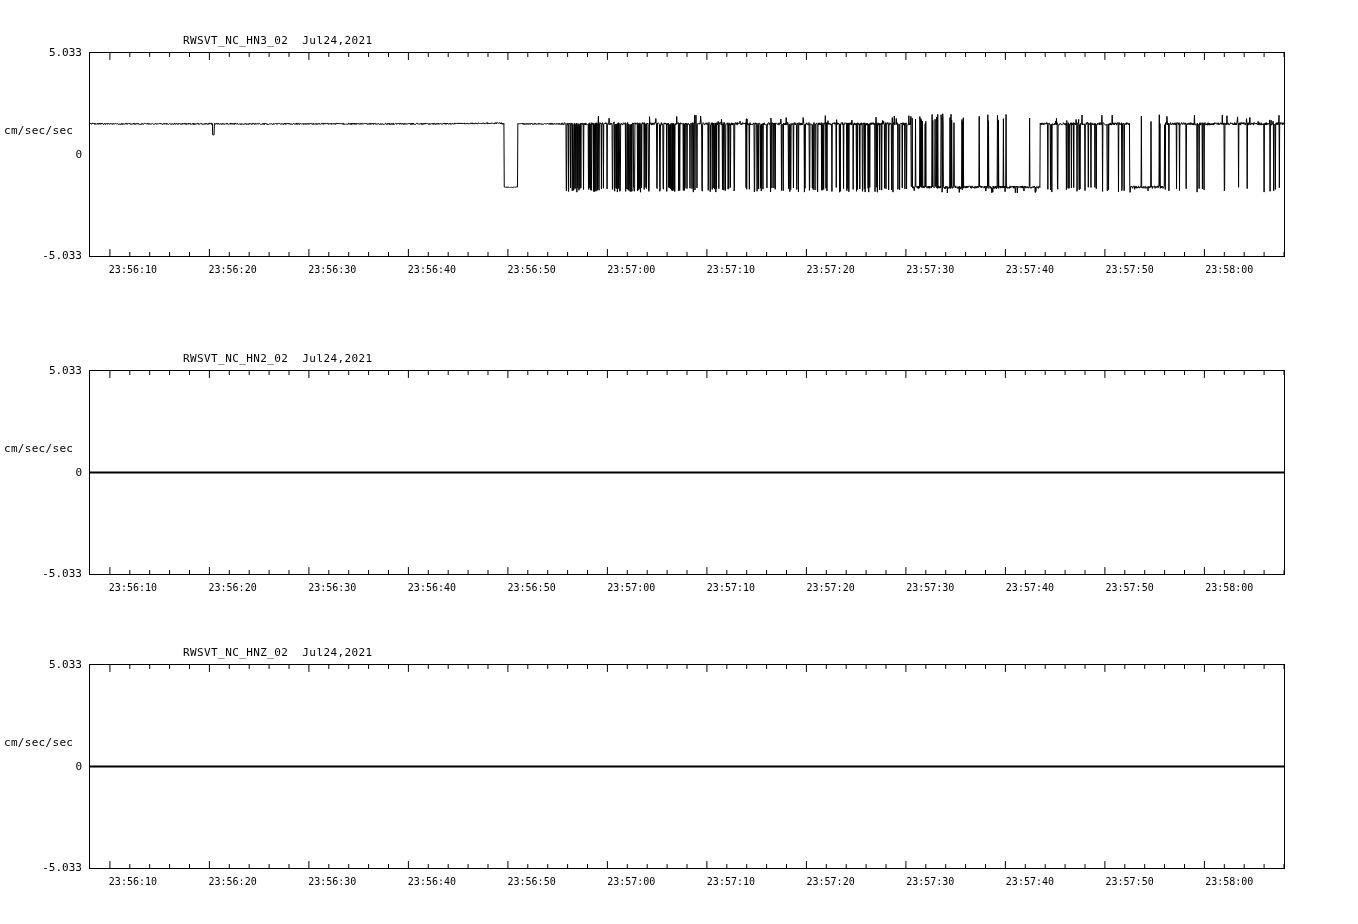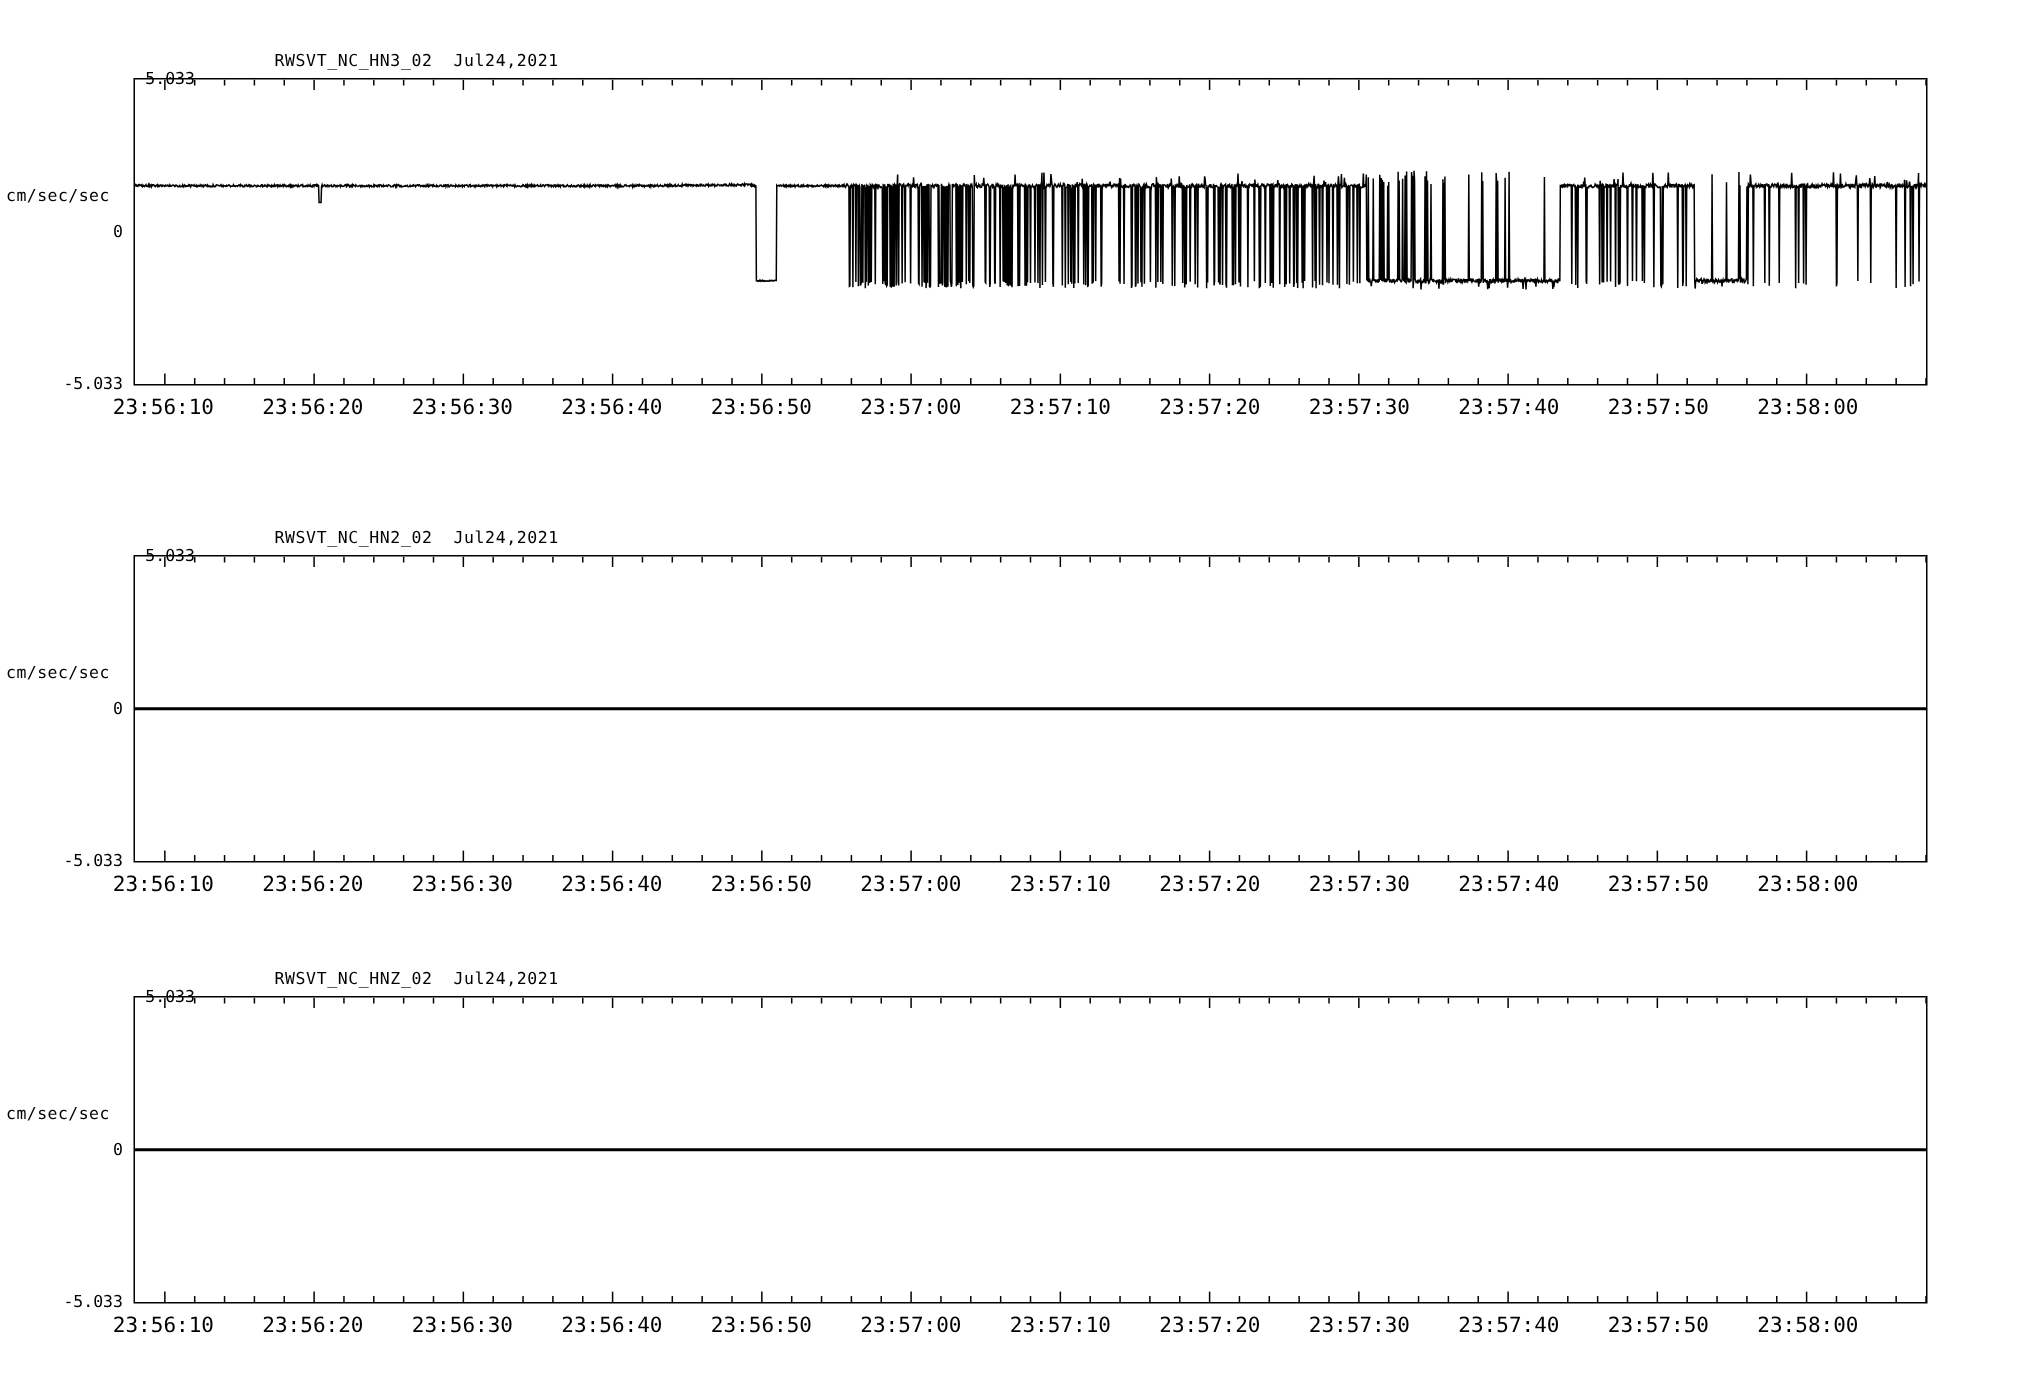--- a/index.html
+++ b/index.html
@@ -72,37 +72,38 @@
     font-size: 11px;
     text-align: right;
     white-space: nowrap;
   }
   .ytick-wrap {
     position: absolute;
     left: 0;
     width: 82px;
     height: 12px;
   }
-  .ytick-top    { top: 40px; margin-left: 48px; }
+  .ytick-top    { top: 40px; }
   .ytick-mid    { top: 142px; }
   .ytick-bottom { top: 243px; }
 
   .xaxis-labels {
     position: absolute;
     left: 89px;
     top: 258px;
     width: 1196px;
     height: 16px;
   }
   .xaxis-labels span {
     position: absolute;
-    font-size: 14px;
+    font-size: 10px;
     transform: translateX(-50%);
     white-space: nowrap;
     top: 0;
+    margin-left: 24px;
   }
 </style>
 </head>
 <body>
 
 <div class="page">
 
   <div class="panel panel-1">
     <div class="title">
       <span>RWSVT_NC_HN3_02</span><span class="date">Jul24,2021</span>

